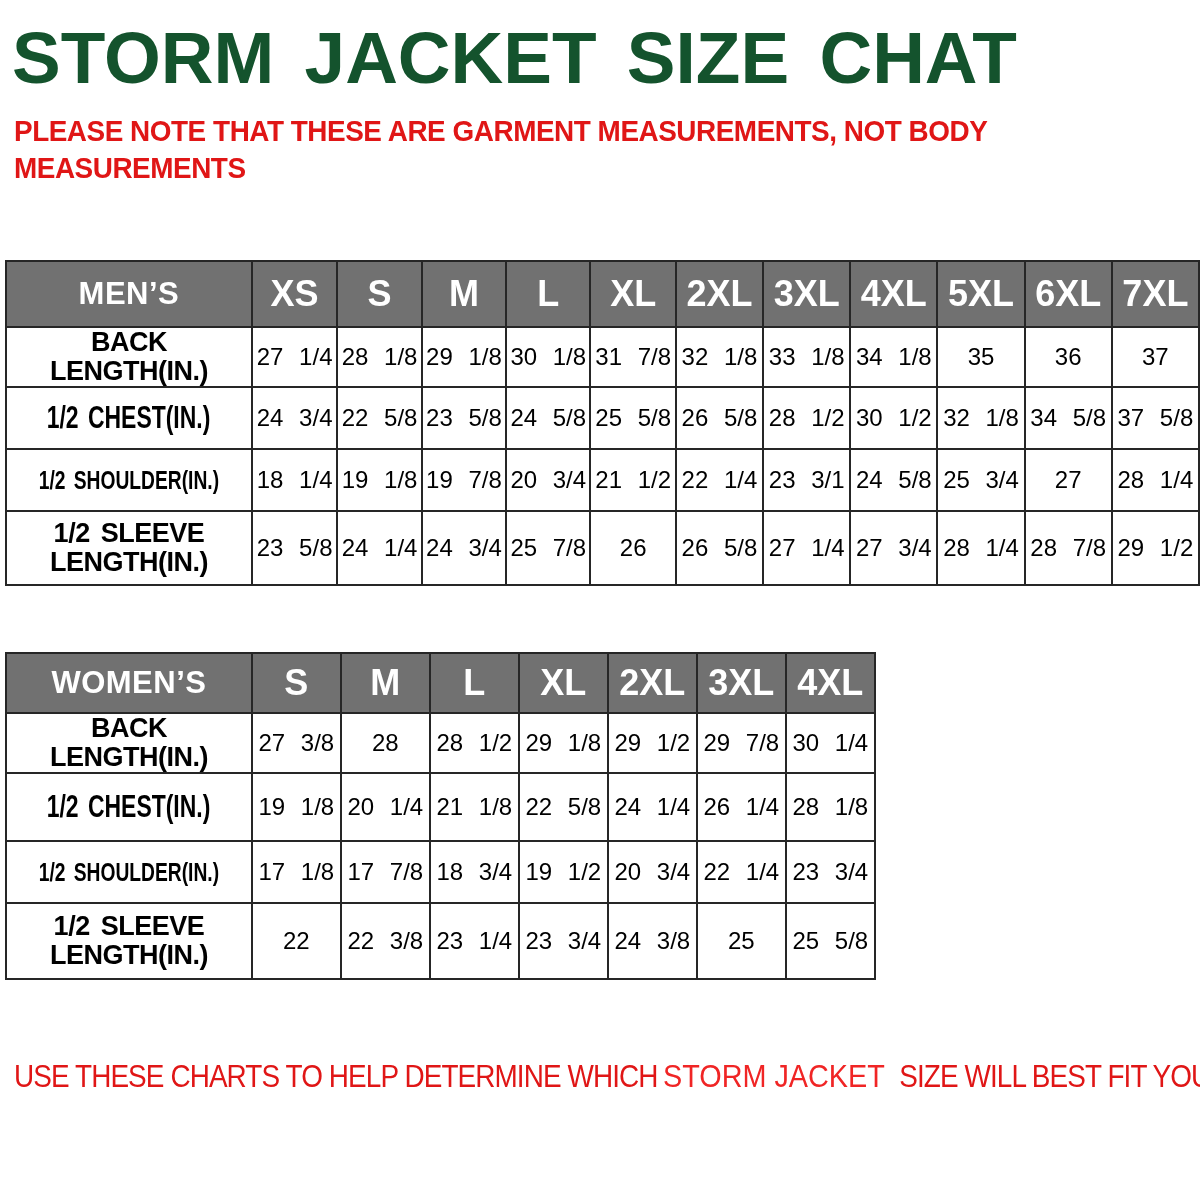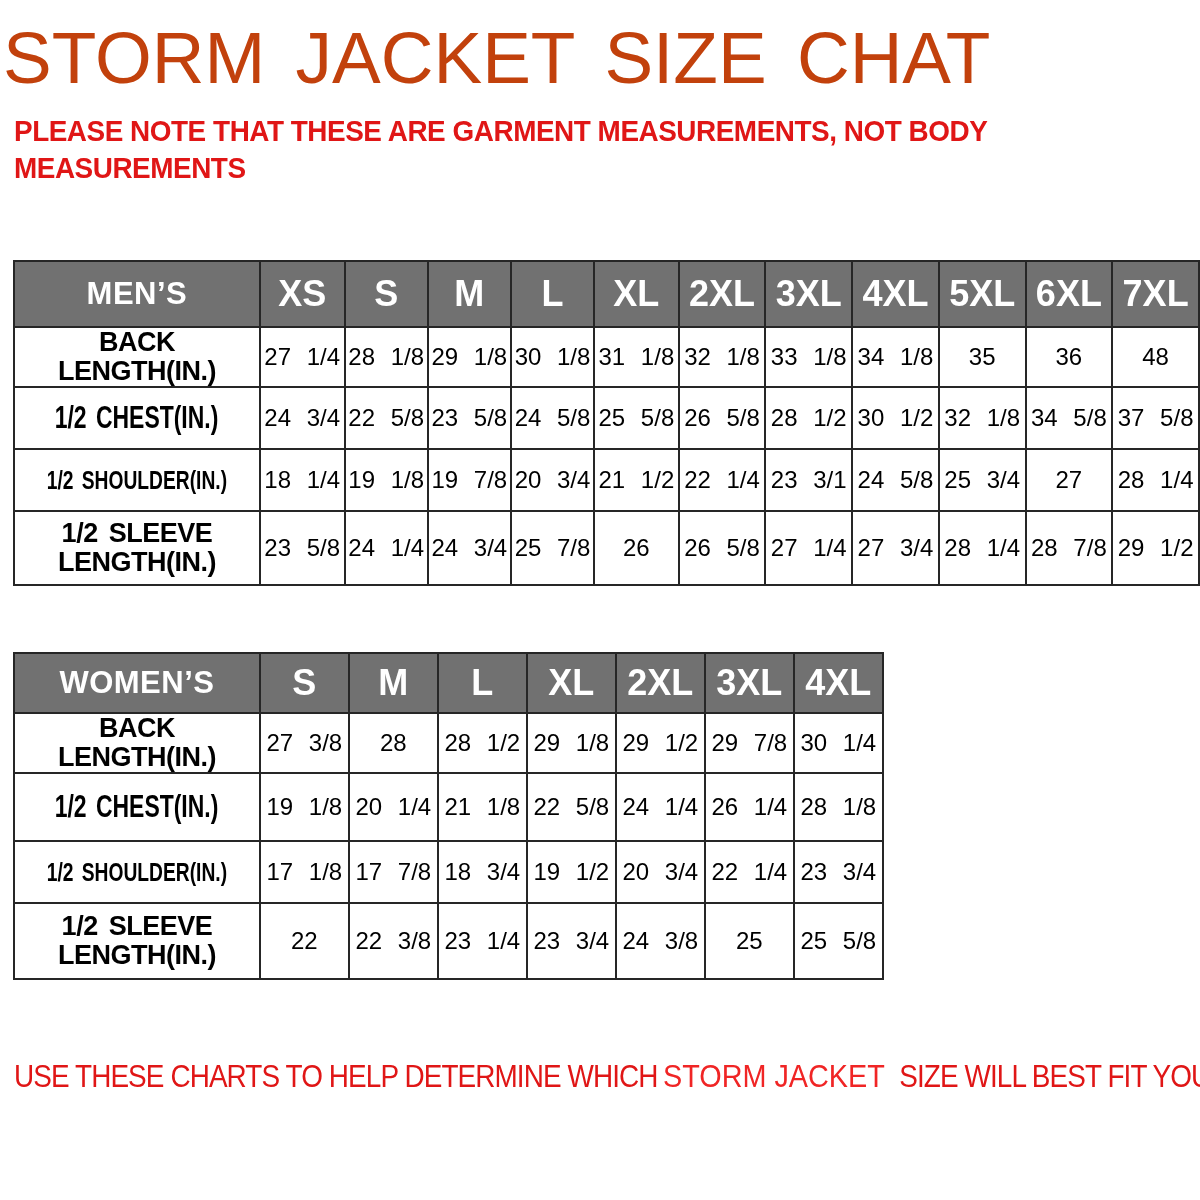--- a/index.html
+++ b/index.html
@@ -1,32 +1,32 @@
 <!DOCTYPE html>
 <html style="--accent-red: #e01616; --product-red: #f02525; --header-gray: #717171; --border-dark: #262626;"><head>
 <meta charset="utf-8">
 <style>
   html,body{margin:0;padding:0;background:#fff;}
   body{width:1200px;height:1200px;position:relative;font-family:"Liberation Sans",sans-serif;color:#000;overflow:hidden;}
 
   .page-title{
-    position:absolute;left:3px;top:16px;
-    font-size:73px;font-weight:400;letter-spacing:0px;word-spacing:10px;
-    white-space:nowrap;color:#c2410c;
+    position:absolute;left:12px;top:16px;
+    font-size:73px;font-weight:700;letter-spacing:0px;word-spacing:10px;
+    white-space:nowrap;color:#14532d;
   }
 
   .note{
     position:absolute;left:14px;top:112px;
     color:var(--accent-red,#e01616);
     font-size:30px;font-weight:700;letter-spacing:-0.5px;line-height:37px;
     transform:scaleX(0.93);transform-origin:left top;white-space:nowrap;
   }
 
   table.size-table{
-    position:absolute;left:13px;border-collapse:collapse;table-layout:fixed;padding-left:16px;
+    position:absolute;left:5px;border-collapse:collapse;table-layout:fixed;padding-left:16px;
   }
   table.mens{top:260px;}
   table.womens{top:652px;}
   .size-table th,.size-table td{
     border:2px solid var(--border-dark,#262626);
     text-align:center;vertical-align:middle;padding:0;
   }
   .size-table col.label-col{width:190px;}
   .size-table col.data-col{width:89px;}
 
@@ -106,27 +106,27 @@
     <th class="size-h">5XL</th>
     <th class="size-h">6XL</th>
     <th class="size-h">7XL</th>
   </tr>
   <tr class="r-back">
     <td class="rlabel"><span class="wrap">BACK LENGTH(IN.)</span></td>
     <td>27 1/4</td>
     <td>28 1/8</td>
     <td>29 1/8</td>
     <td>30 1/8</td>
-    <td>31 1/8</td>
+    <td>31 7/8</td>
     <td>32 1/8</td>
     <td>33 1/8</td>
     <td>34 1/8</td>
     <td>35</td>
     <td>36</td>
-    <td>48</td>
+    <td>37</td>
   </tr>
   <tr class="r-chest">
     <td class="rlabel"><span class="sx big">1/2 CHEST(IN.)</span></td>
     <td>24 3/4</td>
     <td>22 5/8</td>
     <td>23 5/8</td>
     <td>24 5/8</td>
     <td>25 5/8</td>
     <td>26 5/8</td>
     <td>28 1/2</td>

